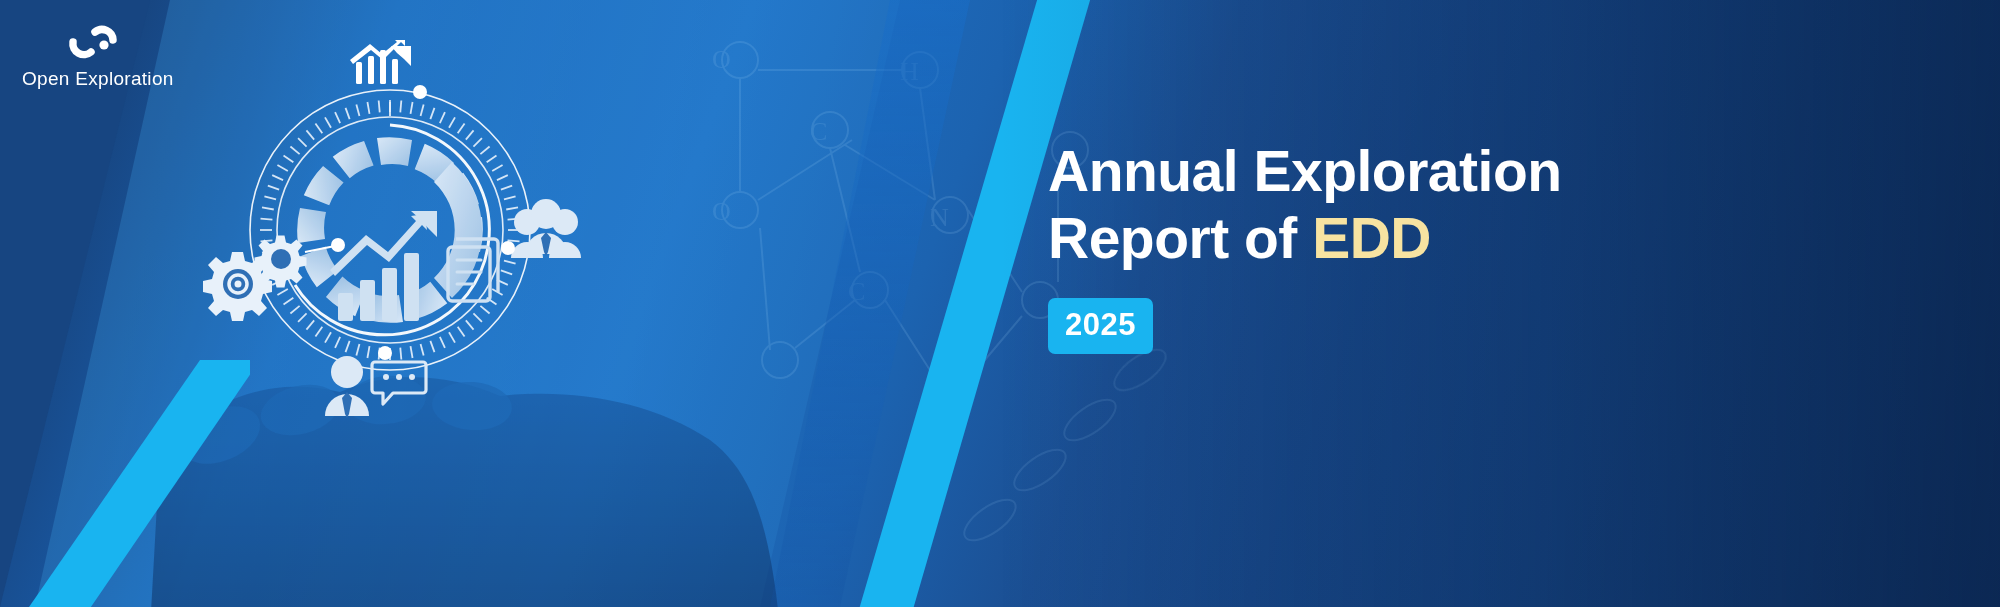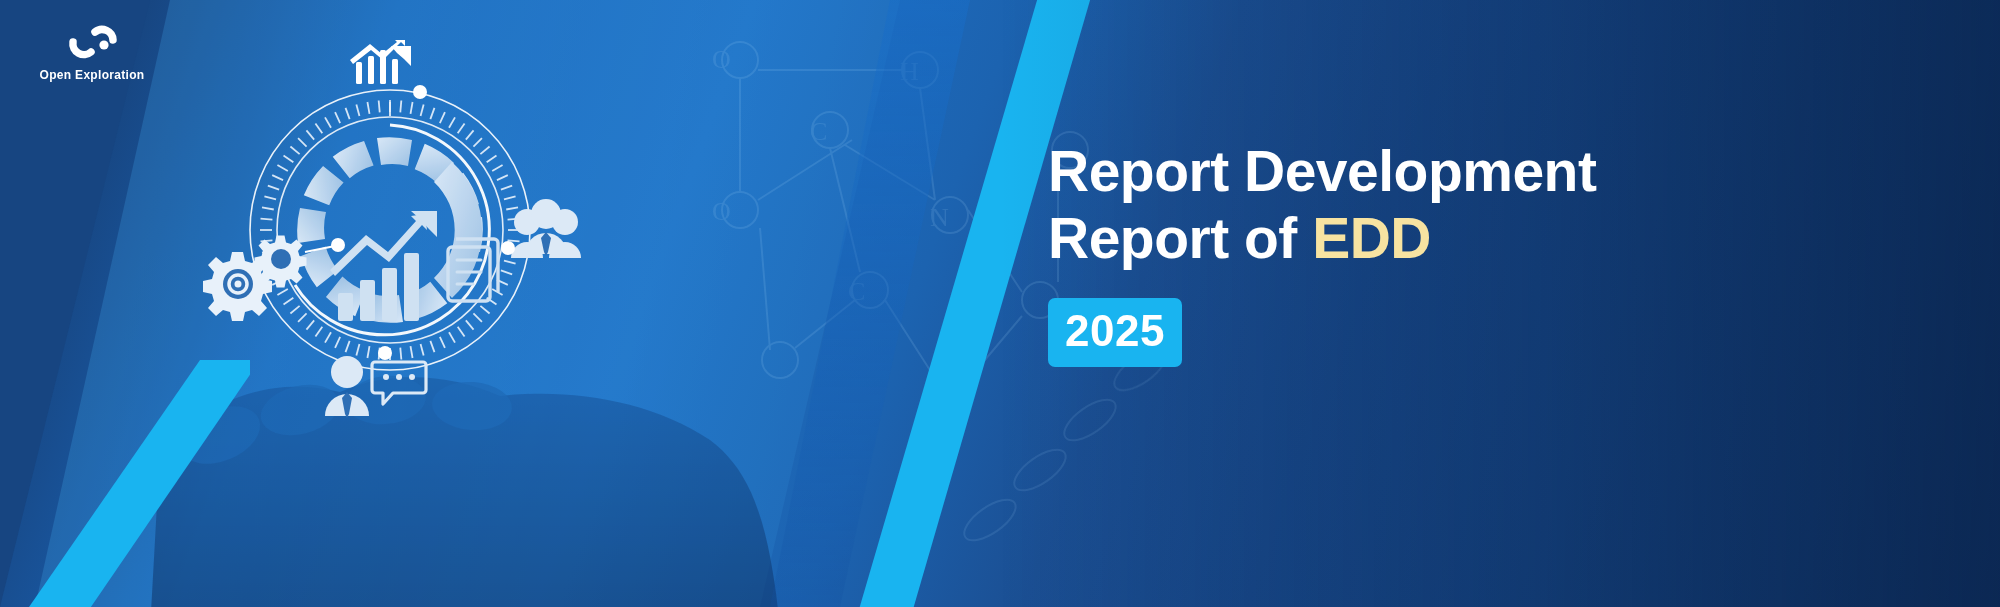--- a/index.html
+++ b/index.html
@@ -79,22 +79,22 @@
 
   
   .logo{
     position:absolute; left:22px; top:22px; width:140px;
     text-align:center; z-index:30;
   }
   .logo-mark{ display:block; margin:0 auto 6px; }
   .logo-text{
     display:block;
     color:#ffffff;
-    font-size:12px;
-    font-weight:bold;
+    font-size:19px;
+    font-weight:normal;
     letter-spacing:.3px;
     white-space:nowrap;
   }
 
   
   .infographic{
     position:absolute;
     left:175px; top:40px;
     width:430px; height:400px;
     z-index:20;
@@ -114,21 +114,21 @@
     font-weight:bold;
     letter-spacing:-.5px;
     white-space:nowrap;
   }
   .headline .accent{ color:#f7e3a1;margin-top:24px; }
   .year-badge{
     display:inline-block;
     margin-top:27px;
     background:#19b4f0;
     color:#ffffff;
-    font-size:44px;
+    font-size:31px;
     font-weight:bold;
     line-height:1;
     padding:11px 17px 14px;
     border-radius:7px;
     letter-spacing:.5px;
   }
 </style>
 </head>
 <body>
 
@@ -556,19 +556,19 @@
       <circle cx="106" cy="219" r="10" fill="#2f6fb5"></circle>
     </g>
     <g stroke="#ffffff" stroke-width="1.8" fill="none">
       <line x1="130" y1="212" x2="160" y2="206"></line>
     </g>
     <circle cx="163" cy="205" r="7" fill="#ffffff"></circle>
   </svg>
 
   <div class="content">
     <div class="headline">
-      <div>Report Development</div>
+      <div>Annual Exploration</div>
       <div><span>Report of </span><span class="accent">EDD</span></div>
     </div>
     <div class="year-badge">2025</div>
   </div>
 
 </div>
 
 </body></html>

